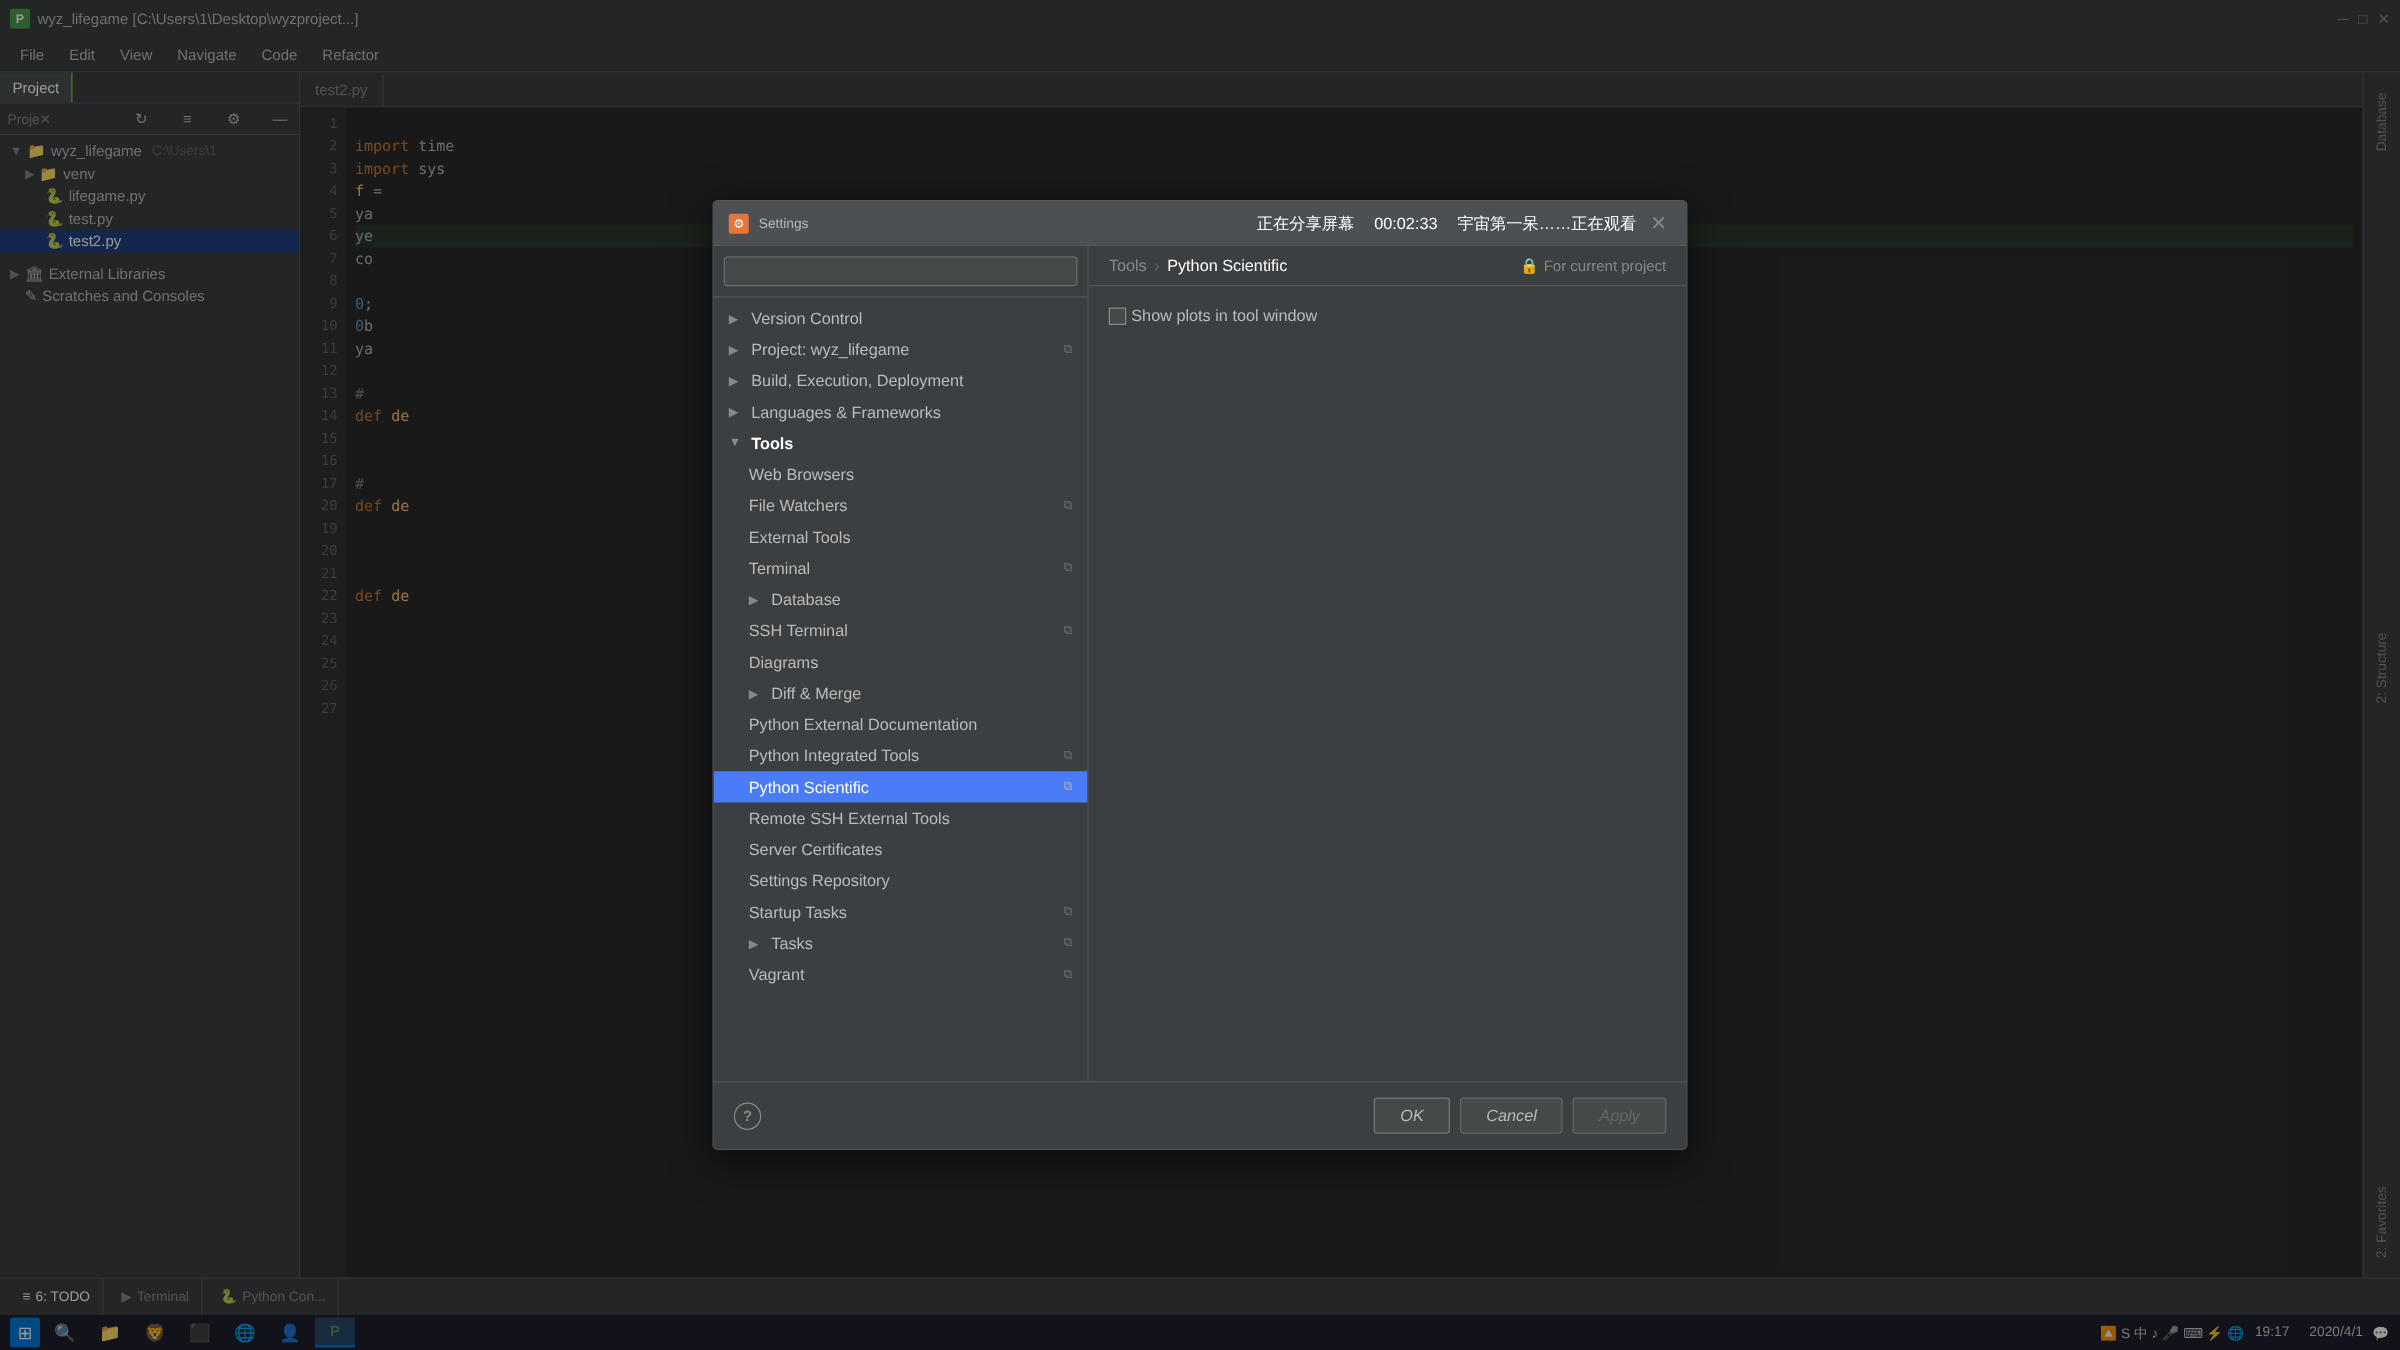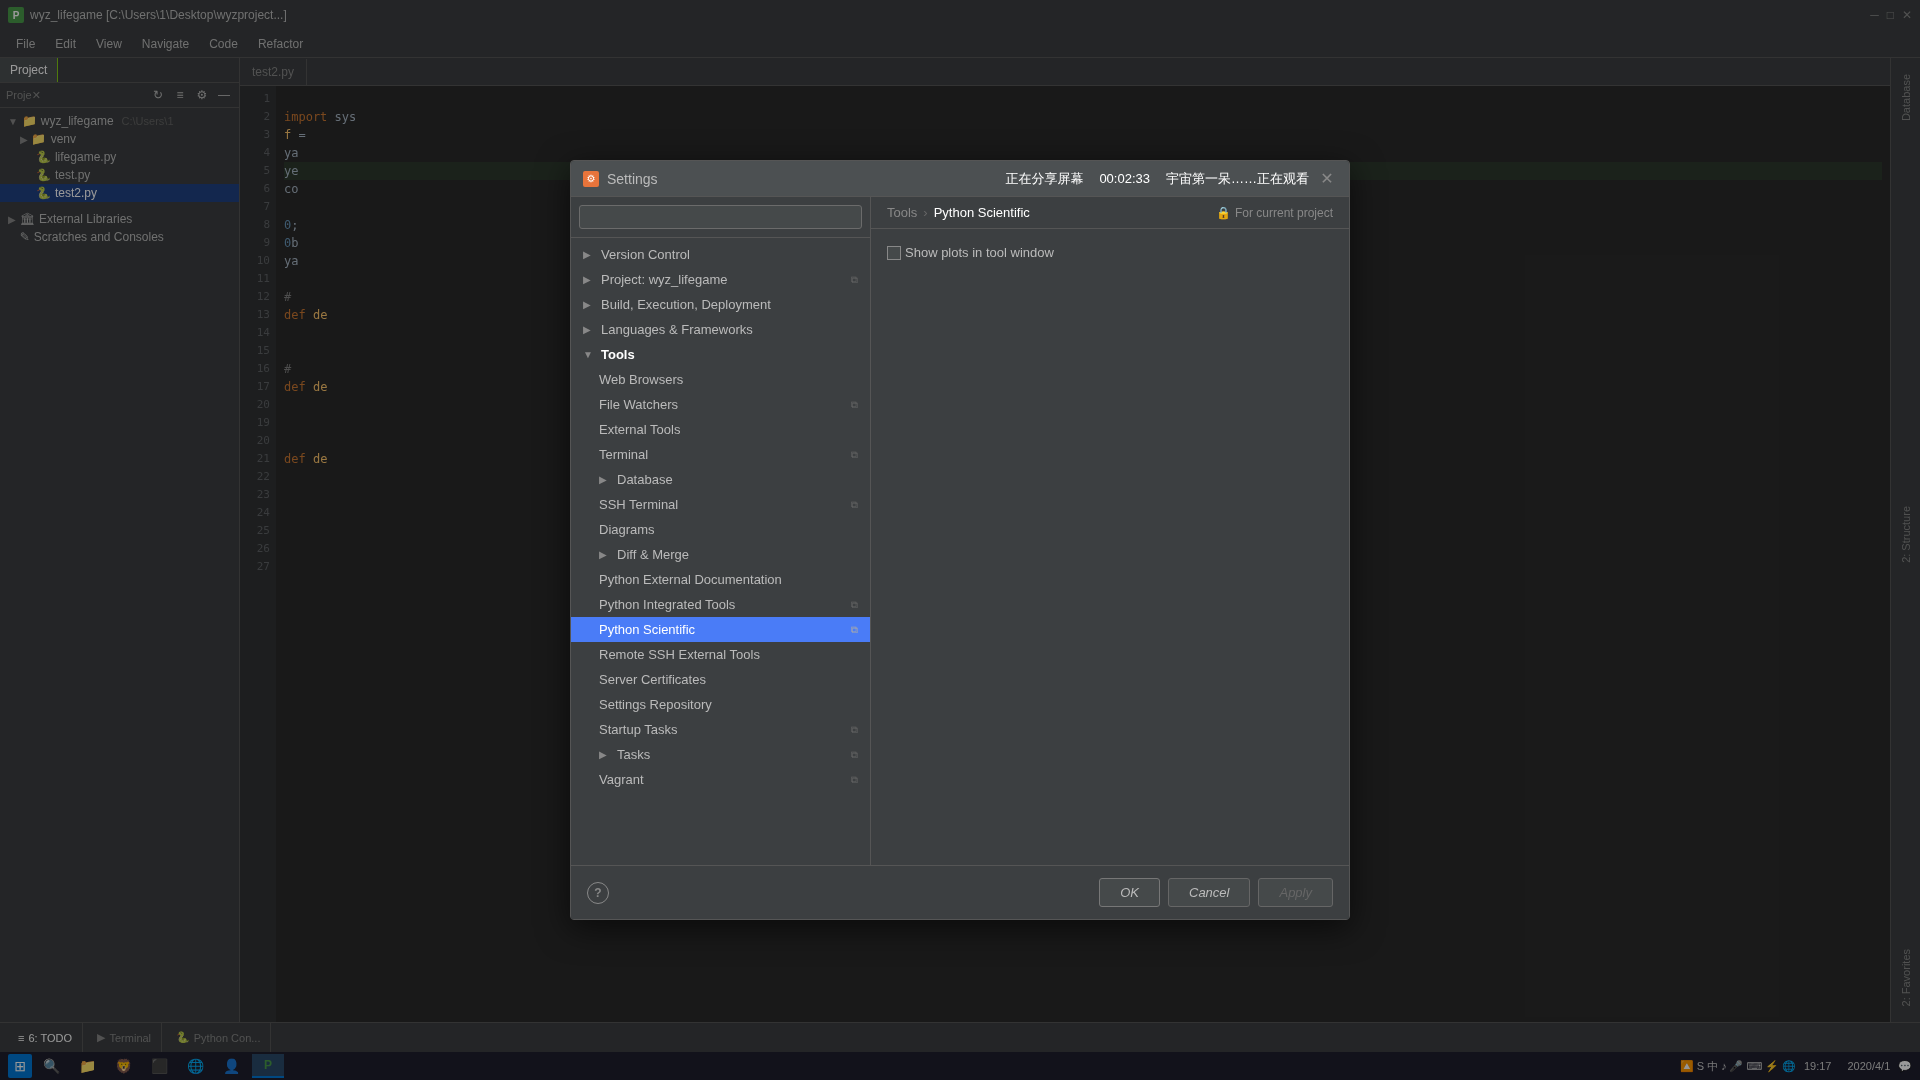--- a/index.html
+++ b/index.html
@@ -88,21 +88,21 @@
     }
 
     .project-tab.active { color: #ffffff; background: #4c5052; }
 
     .project-toolbar {
       display: flex;
       align-items: center;
       padding: 3px 6px;
       background: #3c3f41;
       border-bottom: 1px solid #555;
-      gap: 4px;
+      gap: 19px;
     }
 
     .toolbar-btn {
       width: 18px; height: 18px;
       color: #bbbbbb;
       font-size: 12px;
       cursor: pointer;
       display: flex; align-items: center; justify-content: center;
     }
 
@@ -303,21 +303,21 @@
     .dialog-title-icon {
       width: 16px; height: 16px;
       background: #e8743b;
       border-radius: 2px;
       display: flex; align-items: center; justify-content: center;
       color: white; font-size: 10px;
     }
 
     .dialog-title-text {
       color: #bbbbbb;
-      font-size: 14px;
+      font-size: 11px;
       flex: 1;
     }
 
     .dialog-close-btn {
       width: 20px; height: 20px;
       color: #888;
       font-size: 16px;
       cursor: pointer;
       display: flex; align-items: center; justify-content: center;
     }
@@ -615,20 +615,21 @@
         <div>21</div>
           <div>22</div>
           <div>23</div>
           <div>24</div>
           <div>25</div>
         <div>26</div>
           <div>27</div>
       </div>
       <div class="code-area">
         <div class="code-line"></div>
+        <div class="code-line"><span class="kw">import</span> <span style="color:#a9b7c6">time</span></div>
         <div class="code-line"><span class="kw">import</span> <span style="color:#a9b7c6">sys</span></div>
         <div class="code-line"><span class="fn">f</span><span style="color:#a9b7c6"> = </span></div>
         <div class="code-line"><span style="color:#a9b7c6">ya</span></div>
         <div class="code-line" style="background:#2d3a2d;"><span style="color:#a9b7c6">ye</span></div>
         <div class="code-line"><span style="color:#a9b7c6">co</span></div>
         <div class="code-line"></div>
         <div class="code-line"><span class="num">0</span><span style="color:#a9b7c6">;</span></div>
         <div class="code-line"><span class="num">0</span><span style="color:#a9b7c6">b</span></div>
         <div class="code-line"><span style="color:#a9b7c6">ya</span></div>
         <div class="code-line"></div>

